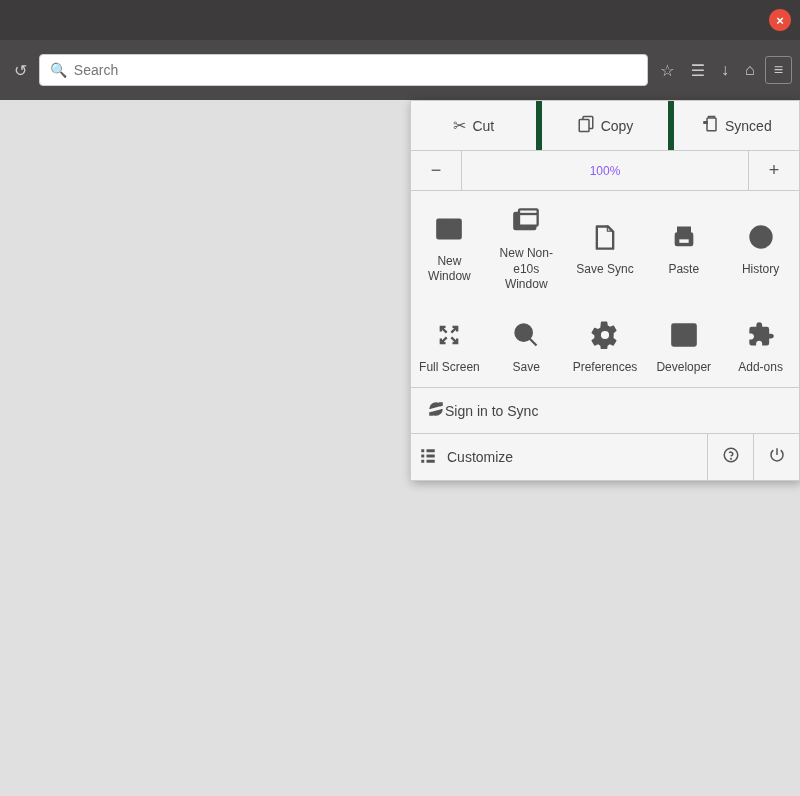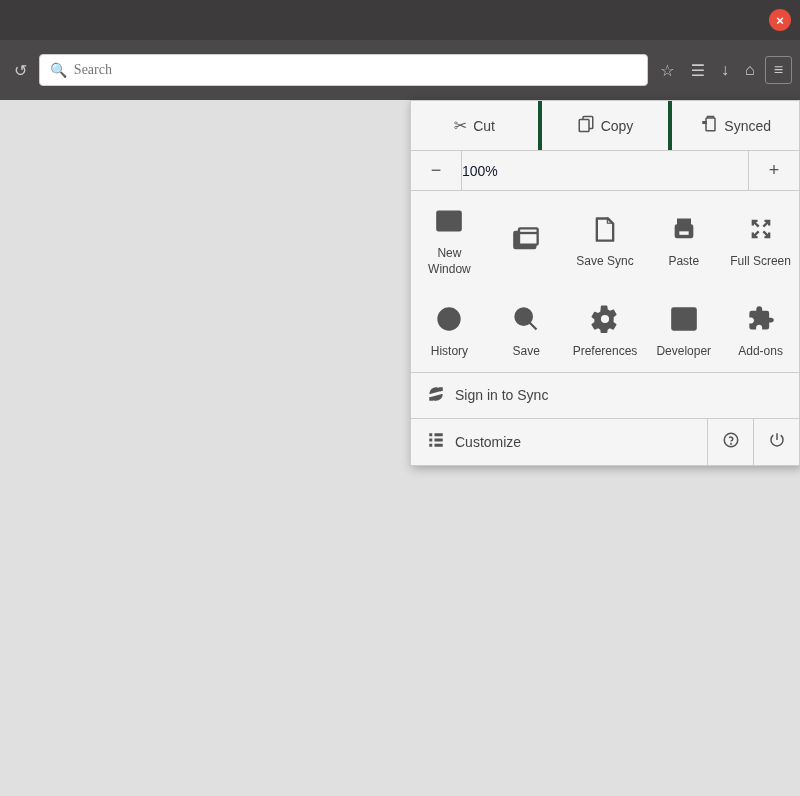--- a/index.html
+++ b/index.html
@@ -77,21 +77,20 @@
       gap: 6px;
     }
 
     .search-input {
       border: none;
       outline: none;
       flex: 1;
       font-size: 14px;
       color: #333;
       background: transparent;
-      font-family: Liberation Serif, serif;
     }
 
     .toolbar-icons {
       display: flex;
       gap: 4px;
       align-items: center;
     }
 
     .toolbar-icon-btn {
       background: none;
@@ -148,21 +147,21 @@
       border: none;
       cursor: pointer;
       display: flex;
       align-items: center;
       justify-content: center;
       gap: 6px;
       font-size: 14px;
       color: #444;
     }
     .edit-btn + .edit-btn {
-      border-left: 4px solid #14532d;
+      border-left: 6px solid #14532d;
     }
 
     .edit-icon {
       font-size: 16px;
       color: #555;
     }
 
     
     .zoom-row {
       display: flex;
@@ -180,28 +179,28 @@
       font-size: 18px;
       color: #555;
       display: flex;
       align-items: center;
       justify-content: center;
     }
 
     .zoom-display {
       flex: 1;
       text-align: center;
-      font-size: 14px;
-      color: #0f172a;
+      font-size: 12px;
+      color: #8b5cf6;
       border-left: 1px solid #ccc;
       border-right: 1px solid #ccc;
       height: 100%;
       display: flex;
       align-items: center;
-      justify-content: flex-start;
+      justify-content: center;
     }
 
     
     .icon-grid {
       display: grid;
       grid-template-columns: repeat(5, 1fr);
       border-bottom: 1px solid #ccc;
     }
 
     .grid-item {
@@ -227,21 +226,21 @@
       color: #444;
       text-align: center;
       line-height: 1.3;
     }
 
     
     .sync-row {
       display: flex;
       align-items: center;
       padding: 12px 16px;
-      gap: 10px;
+      gap: 0;
       border-bottom: 1px solid #ccc;
       cursor: pointer;
       background: none;
       width: 100%;
       border-left: none;
       border-right: none;
       border-top: none;
       font-size: 14px;
       color: #444;
     }
@@ -254,21 +253,21 @@
 
     .customize-btn {
       flex: 1;
       height: 100%;
       background: none;
       border: none;
       cursor: pointer;
       display: flex;
       align-items: center;
       gap: 10px;
-      padding: 0 16px;
+      padding: 0 8px;
       font-size: 14px;
       color: #444;
     }
 
     .customize-icons {
       display: flex;
       align-items: center;
     }
 
     .cust-icon-btn {
@@ -389,20 +388,21 @@
 
       <button class="grid-item">
         <span class="grid-icon svg-icon">
           <svg xmlns="http://www.w3.org/2000/svg" viewBox="0 0 24 24" fill="none" stroke="#555" stroke-width="2">
             <rect x="2" y="5" width="18" height="14" rx="1"></rect>
             <line x1="2" y1="9" x2="20" y2="9"></line>
             <rect x="6" y="2" width="16" height="14" rx="1" fill="#f5f5f5" stroke="#555"></rect>
             <line x1="6" y1="6" x2="22" y2="6"></line>
           </svg>
         </span>
+        <span class="grid-label">New Non-e10s Window</span>
       </button>
 
 
       <button class="grid-item">
         <span class="grid-icon svg-icon">
           <svg xmlns="http://www.w3.org/2000/svg" viewBox="0 0 24 24" fill="#555">
             <path d="M6 2h9l5 5v15a1 1 0 01-1 1H5a1 1 0 01-1-1V3a1 1 0 011-1zm0 1v18h12V8l-4-4H6z"></path>
             <path d="M14 2v5h5" fill="none" stroke="#555" stroke-width="1"></path>
           </svg>
         </span>
@@ -412,46 +412,46 @@
       <button class="grid-item">
         <span class="grid-icon svg-icon">
           <svg xmlns="http://www.w3.org/2000/svg" viewBox="0 0 24 24" fill="none" stroke="#555" stroke-width="2">
             <rect x="5" y="9" width="14" height="10" rx="1"></rect>
             <path d="M7 9V4h10v5"></path>
             <rect x="7" y="13" width="10" height="5" fill="#f5f5f5" stroke="#555"></rect>
             <circle cx="17" cy="11.5" r="1" fill="#555" stroke="none"></circle>
           </svg>
         </span>
         <span class="grid-label">Paste</span>
+      </button>
+
+      <button class="grid-item">
+        <span class="grid-icon svg-icon">
+          <svg xmlns="http://www.w3.org/2000/svg" viewBox="0 0 24 24" fill="none" stroke="#555" stroke-width="2">
+            <circle cx="12" cy="12" r="9"></circle>
+            <polyline points="12,7 12,12 15,15"></polyline>
+          </svg>
+        </span>
+        <span class="grid-label">History</span>
       </button>
 
       <button class="grid-item">
         <span class="grid-icon svg-icon">
           <svg xmlns="http://www.w3.org/2000/svg" viewBox="0 0 24 24" fill="none" stroke="#555" stroke-width="2">
             <polyline points="5,9 5,5 9,5"></polyline>
             <polyline points="15,5 19,5 19,9"></polyline>
             <polyline points="19,15 19,19 15,19"></polyline>
             <polyline points="9,19 5,19 5,15"></polyline>
             <line x1="5" y1="5" x2="10" y2="10"></line>
             <line x1="19" y1="5" x2="14" y2="10"></line>
             <line x1="19" y1="19" x2="14" y2="14"></line>
             <line x1="5" y1="19" x2="10" y2="14"></line>
           </svg>
         </span>
         <span class="grid-label">Full Screen</span>
-      </button>
-
-      <button class="grid-item">
-        <span class="grid-icon svg-icon">
-          <svg xmlns="http://www.w3.org/2000/svg" viewBox="0 0 24 24" fill="none" stroke="#555" stroke-width="2">
-            <circle cx="12" cy="12" r="9"></circle>
-            <polyline points="12,7 12,12 15,15"></polyline>
-          </svg>
-        </span>
-        <span class="grid-label">History</span>
       </button>
 
       <button class="grid-item">
         <span class="grid-icon svg-icon">
           <svg xmlns="http://www.w3.org/2000/svg" viewBox="0 0 24 24" fill="none" stroke="#555" stroke-width="2">
             <circle cx="10" cy="10" r="7"></circle>
             <line x1="15" y1="15" x2="21" y2="21"></line>
           </svg>
         </span>
         <span class="grid-label">Save</span>

